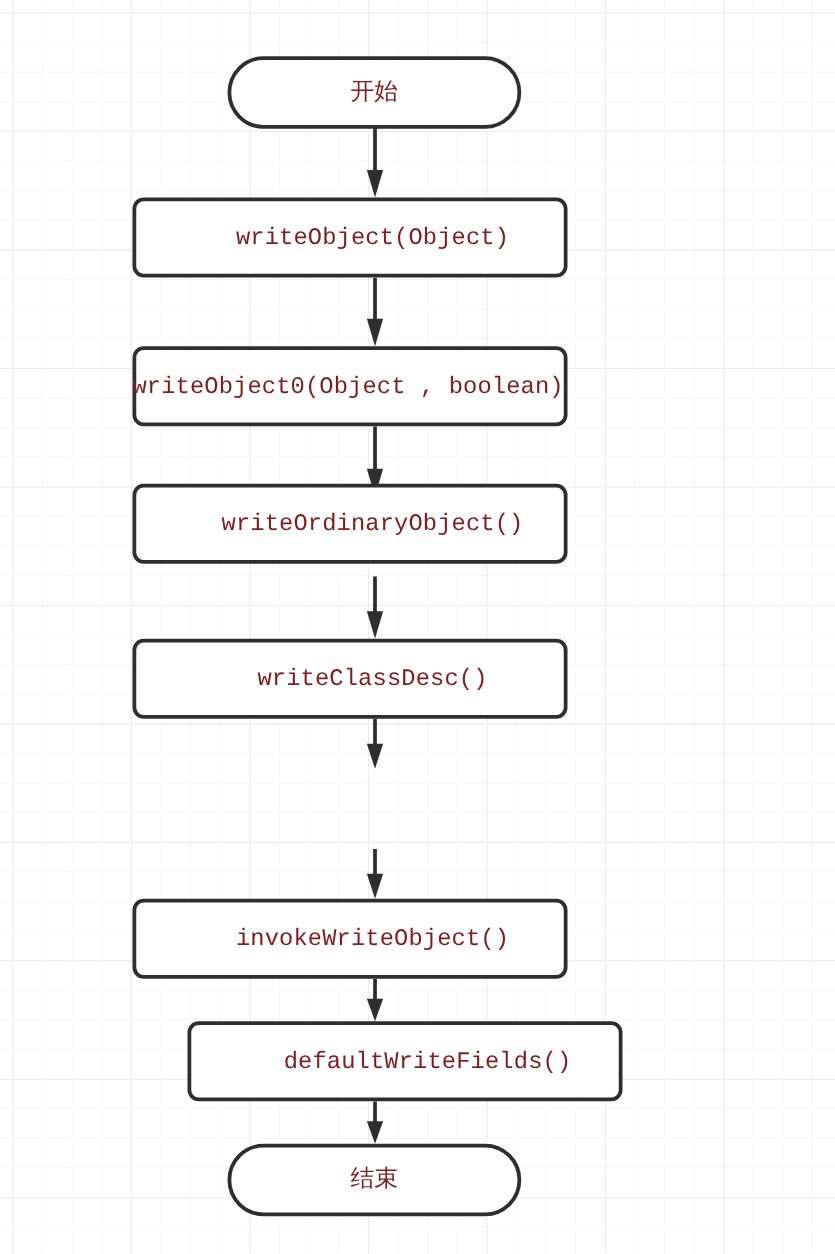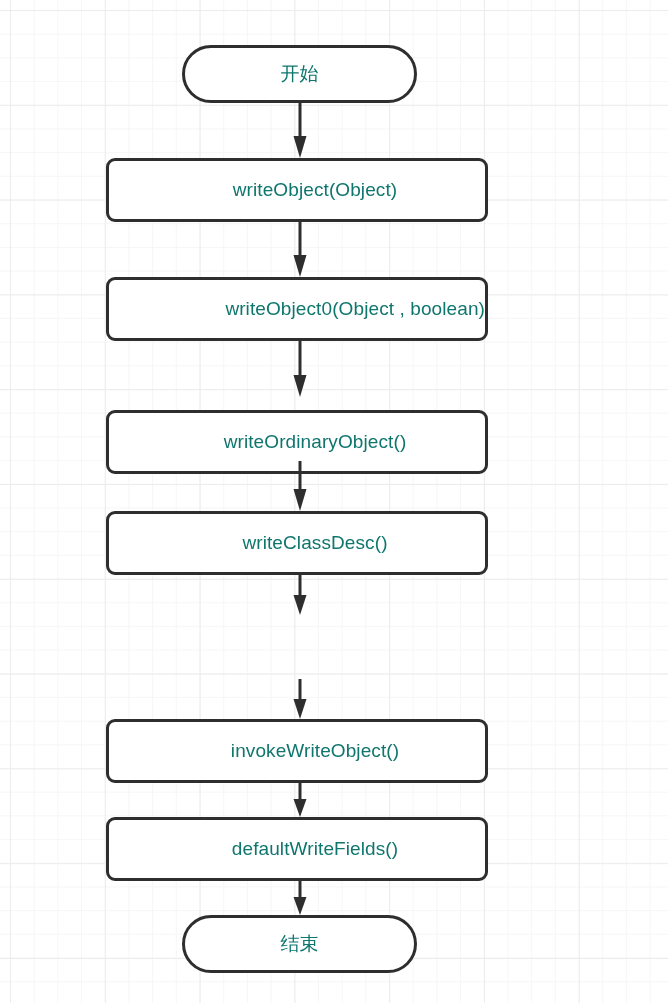--- a/index.html
+++ b/index.html
@@ -36,29 +36,30 @@
 
   
   .node {
     position: absolute;
     box-sizing: border-box;
     background: #ffffff;
     border: 3px solid #2e2e2e;
     display: flex;
     align-items: center;
     justify-content: center;
-    color: #0f766e;
+    color: #7f1d1d;
     font-size: 19px;
     line-height: 1.2;
     letter-spacing: 0.1px;
     white-space: nowrap;
+    font-family: Liberation Mono, monospace;
   }
   .node.process {
     left: 106px;
-    width: 382px;
+    width: 348px;
     height: 64px;
     border-radius: 9px;
     padding-left: 36px;
   }
   .node.terminator {
     left: 182px;
     width: 235px;
     height: 58px;
     border-radius: 29px;
   }
@@ -111,21 +112,21 @@
     <span class="node-label">writeObject0(Object , boolean)</span>
   </div>
 
   <div class="connector" style="top:341px; height:56px;">
     <svg width="16" height="56" viewBox="0 0 16 56" aria-hidden="true">
       <line x1="8" y1="0" x2="8" y2="40" stroke="#2e2e2e" stroke-width="3"></line>
       <polygon points="8,56 1.5,34 14.5,34" fill="#2e2e2e"></polygon>
     </svg>
   </div>
 
-  <div class="node process" style="top:410px;text-align:right;">
+  <div class="node process" style="top:387px;text-align:right;">
     <span class="node-label">writeOrdinaryObject()</span>
   </div>
 
   <div class="connector" style="top:461px; height:50px;">
     <svg width="16" height="50" viewBox="0 0 16 50" aria-hidden="true">
       <line x1="8" y1="0" x2="8" y2="34" stroke="#2e2e2e" stroke-width="3"></line>
       <polygon points="8,50 1.5,28 14.5,28" fill="#2e2e2e"></polygon>
     </svg>
   </div>
 
@@ -152,21 +153,21 @@
     <span class="node-label">invokeWriteObject()</span>
   </div>
 
   <div class="connector" style="top:783px; height:34px;">
     <svg width="16" height="34" viewBox="0 0 16 34" aria-hidden="true">
       <line x1="8" y1="0" x2="8" y2="22" stroke="#2e2e2e" stroke-width="3"></line>
       <polygon points="8,34 1.5,16 14.5,16" fill="#2e2e2e"></polygon>
     </svg>
   </div>
 
-  <div class="node process" style="top:817px;">
+  <div class="node process" style="top:817px;margin-left:44px;">
     <span class="node-label">defaultWriteFields()</span>
   </div>
 
   <div class="connector" style="top:881px; height:34px;">
     <svg width="16" height="34" viewBox="0 0 16 34" aria-hidden="true">
       <line x1="8" y1="0" x2="8" y2="22" stroke="#2e2e2e" stroke-width="3"></line>
       <polygon points="8,34 1.5,16 14.5,16" fill="#2e2e2e"></polygon>
     </svg>
   </div>
 

